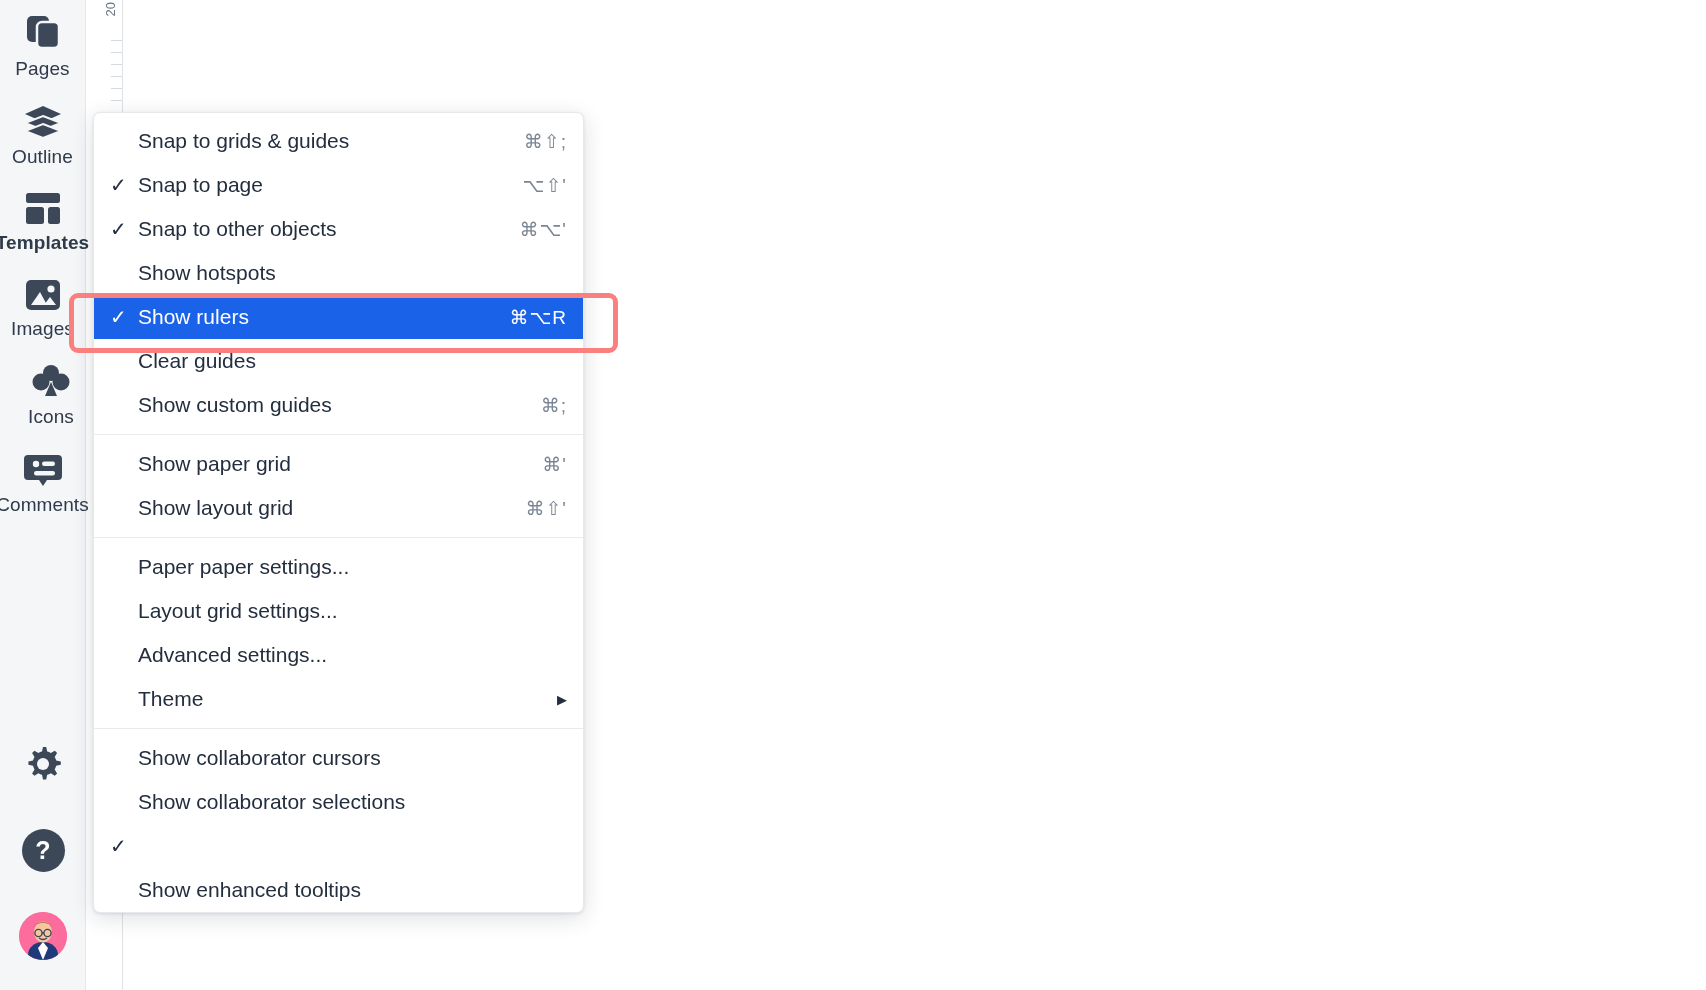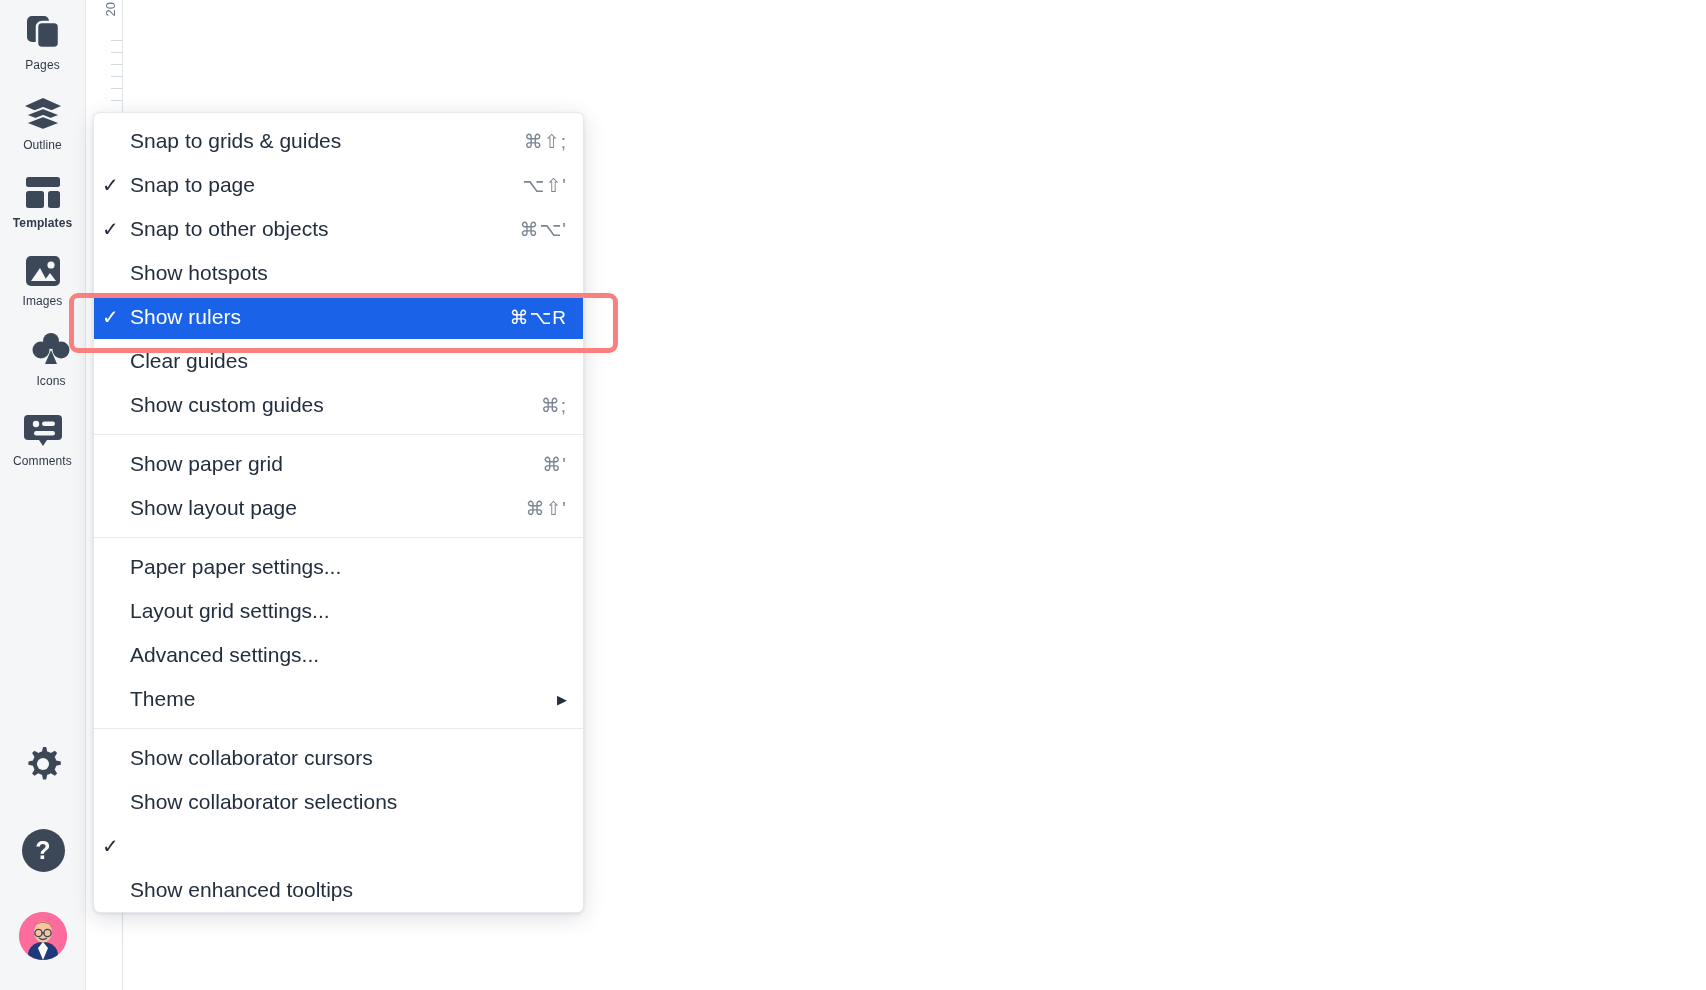--- a/index.html
+++ b/index.html
@@ -16,21 +16,21 @@
     position:absolute; left:0; top:0; width:86px; height:990px;
     background:#f5f6f8; border-right:1px solid #e4e7ec;
     display:flex; flex-direction:column; align-items:center;
   }
   .side-item {
     width:86px; display:flex; flex-direction:column; align-items:center;
     cursor:pointer;
   }
   .side-icon { color:#3c4858; display:flex; align-items:center; justify-content:center; }
   .side-label {
-    font-size:12px; color:#2f3a4a; margin-top:4px; white-space:nowrap;
+    font-size:19px; color:#2f3a4a; margin-top:4px; white-space:nowrap;
     letter-spacing:0.1px;
   }
   .si-pages    { margin-top:10px; }
   .si-outline  { margin-top:22px; }
   .si-templates{ margin-top:22px;font-weight:bold; }
   .si-images   { margin-top:22px; }
   .si-icons    { margin-top:22px;margin-left:17px; }
   .si-comments { margin-top:22px; }
   .side-bottom { position:absolute; left:0; bottom:0; width:86px;
                  display:flex; flex-direction:column; align-items:center; }
@@ -69,21 +69,21 @@
     position:absolute; left:93px; top:112px; width:491px;
     background:#ffffff;
     border:1px solid #e6e8eb;
     border-radius:7px;
     box-shadow:0 5px 22px rgba(20,30,50,.14), 0 1px 3px rgba(20,30,50,.10);
     padding:6px 0 0 0;
     overflow:hidden;
   }
   .mi {
     position:relative; display:flex; align-items:center;
-    height:44px; padding:0 16px 0 8px;
+    height:44px; padding:0 16px 0 16px;
     font-size:21px; color:#232e3e; cursor:pointer;
     white-space:nowrap;
   }
   .mi .check {
     width:28px; flex:0 0 28px; font-size:20px; color:#232e3e; line-height:1;
   }
   .mi .label { flex:1 1 auto; }
   .mi .shortcut {
     margin-left:auto; color:#7b8694; font-size:19px;
     font-family:"Liberation Sans", sans-serif; letter-spacing:1px;
@@ -251,21 +251,21 @@
         <span class="shortcut">⌘;</span>
       </div>
       <div class="sep"></div>
       <div class="mi">
         <span class="check"></span>
         <span class="label">Show paper grid</span>
         <span class="shortcut">⌘'</span>
       </div>
       <div class="mi">
         <span class="check"></span>
-        <span class="label">Show layout page</span>
+        <span class="label">Show layout grid</span>
         <span class="shortcut">⌘⇧'</span>
       </div>
       <div class="sep"></div>
       <div class="mi">
         <span class="check"></span>
         <span class="label">Paper paper settings...</span>
       </div>
       <div class="mi">
         <span class="check"></span>
         <span class="label">Layout grid settings...</span>

